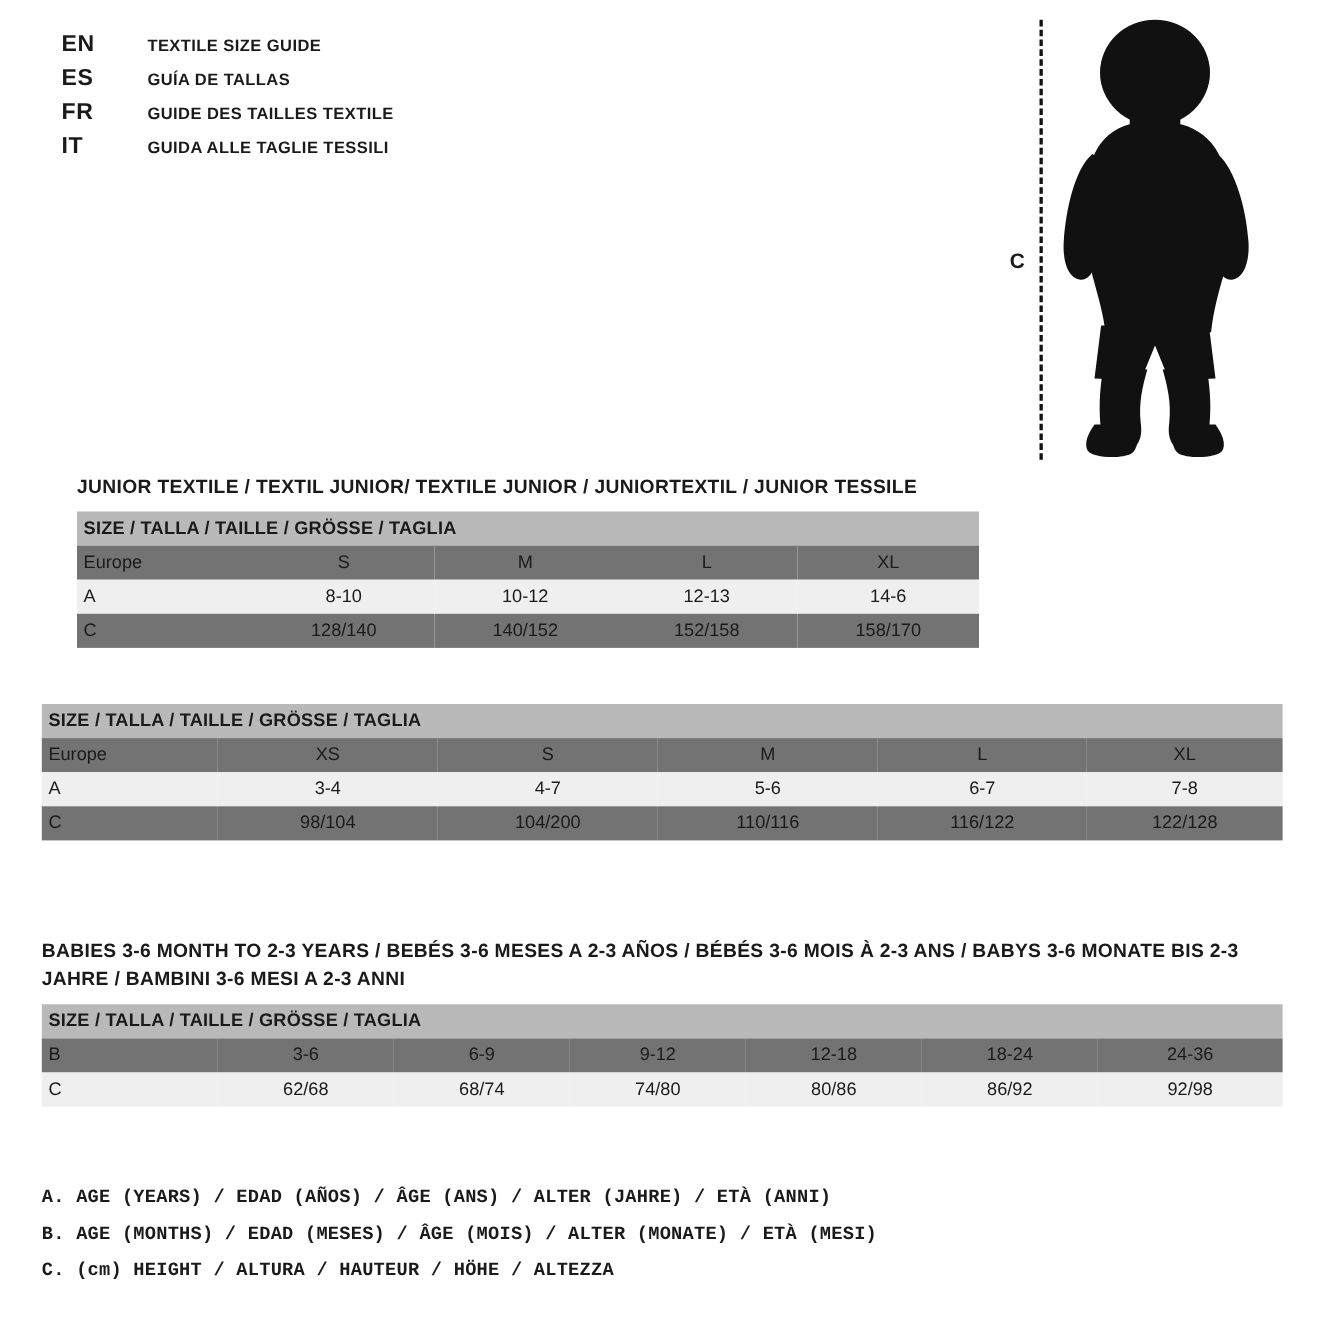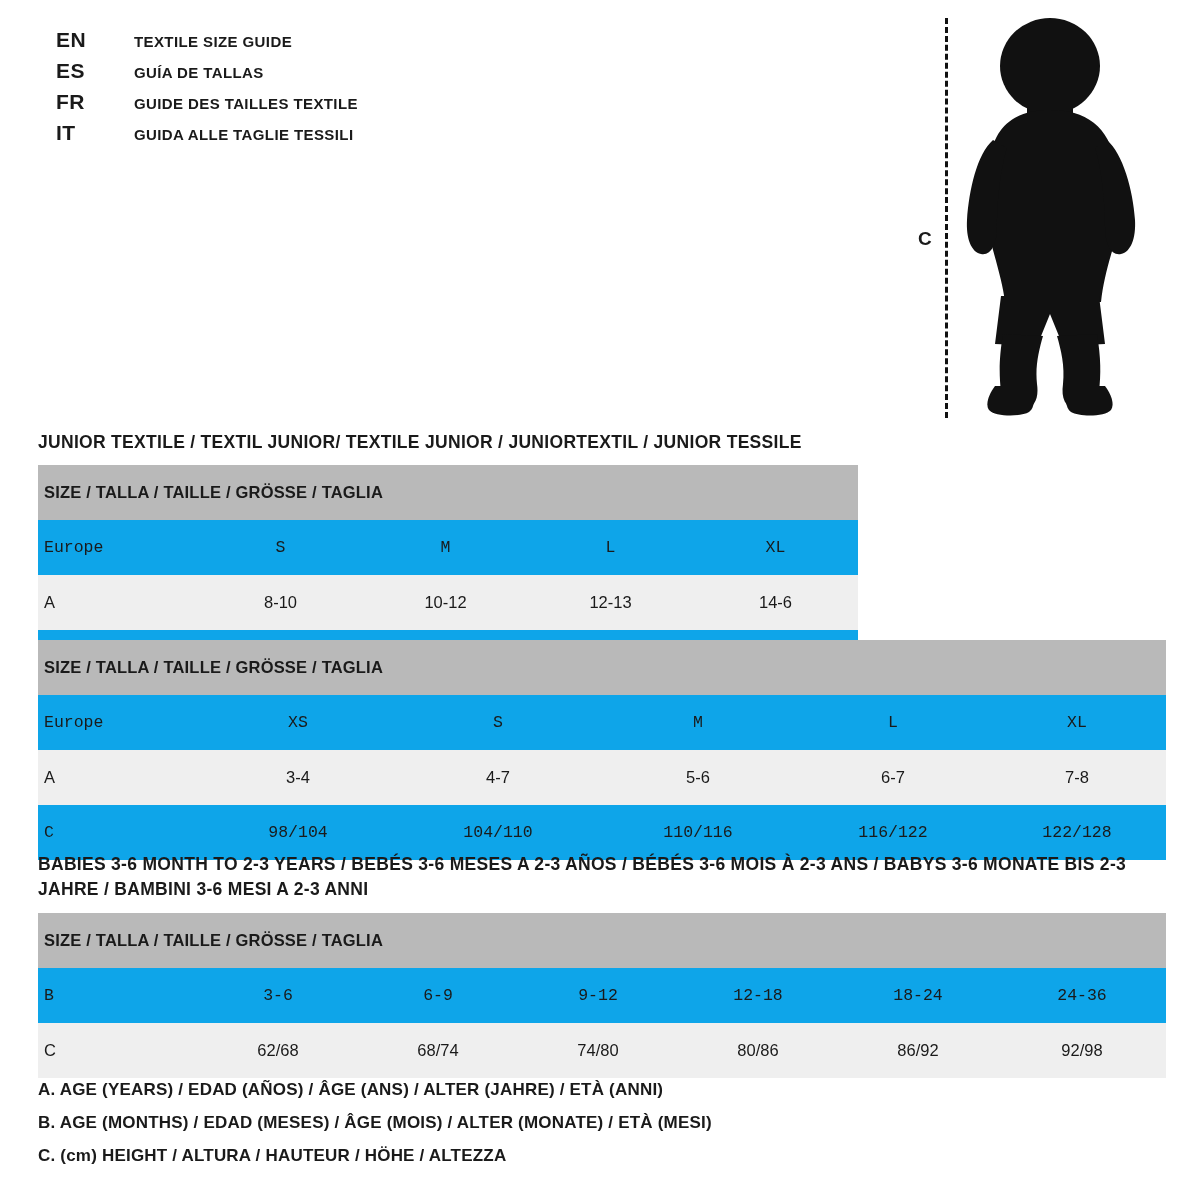--- a/index.html
+++ b/index.html
@@ -82,34 +82,33 @@
     margin-bottom: 10px;
     line-height: 1.45;
   }
   table.size-table {
     border-collapse: collapse;
     table-layout: fixed;
   }
   table.size-table td {
     font-size: 16.5px;
     height: 31px;
-    padding: 12px 4px;
+    padding: 0 4px;
     vertical-align: middle;
   }
   .hdr-band td {
     background: #b9b9b9;
     font-weight: bold;
     letter-spacing: 0.2px;
   }
   .row-shade td {
     background: #efefef;
   }
   .row-plain td {
-    background: #0ea5e9;
-    font-family: Liberation Mono, monospace;
+    background: #737373;
   }
   .lbl {
     text-align: left;
     padding-left: 6px !important;
   }
   .val {
     text-align: center;
   }
 
   
@@ -117,20 +116,21 @@
     position: absolute;
     left: 38px;
     bottom: 28px;
     width: 1000px;
   }
   .legend-line {
     font-size: 17px;
     font-weight: bold;
     letter-spacing: 0.2px;
     line-height: 1.95;
+    font-family: Liberation Mono, monospace;
   }
 </style>
 </head>
 <body>
 
 <div class="lang-block">
   <div class="lang-row">
     <span class="lang-code">EN</span>
     <span class="lang-title">TEXTILE SIZE GUIDE</span>
   </div>
@@ -186,21 +186,21 @@
 
         <path d="M142 320 C 146 344, 146 360, 144 378 C 142 392, 134 398, 122 396 C 110 394, 106 384, 108 370 C 110 352, 106 336, 102 322 Z"></path>
 
         <path d="M40 372 C 34 380, 30 390, 34 396 C 40 403, 66 403, 74 398 C 80 394, 80 382, 78 372 Z"></path>
         <path d="M150 372 C 156 380, 160 390, 156 396 C 150 403, 124 403, 116 398 C 110 394, 110 382, 112 372 Z"></path>
       </g>
     </svg>
   </div>
 </div>
 
-<div class="section" style="top: 430px;">
+<div class="section" style="top: 430px; margin-left: 32px;">
   <div class="section-title">JUNIOR TEXTILE / TEXTIL JUNIOR/ TEXTILE JUNIOR / JUNIORTEXTIL / JUNIOR TESSILE</div>
   <table class="size-table">
     <colgroup>
       <col style="width:160px">
         <col style="width:165px">
         <col style="width:165px">
         <col style="width:165px">
         <col style="width:165px">
     </colgroup>
     <tbody>
@@ -258,21 +258,21 @@
         <td class="lbl">A</td>
         <td class="val">3-4</td>
         <td class="val">4-7</td>
         <td class="val">5-6</td>
         <td class="val">6-7</td>
         <td class="val">7-8</td>
       </tr>
       <tr class="row-plain">
         <td class="lbl">C</td>
         <td class="val">98/104</td>
-        <td class="val">104/110</td>
+        <td class="val">104/200</td>
         <td class="val">110/116</td>
         <td class="val">116/122</td>
         <td class="val">122/128</td>
       </tr>
     </tbody>
   </table>
 </div>
 
 <div class="section" style="top: 852px;">
   <div class="section-title">BABIES 3-6 MONTH TO 2-3 YEARS / BEBÉS 3-6 MESES A 2-3 AÑOS / BÉBÉS 3-6 MOIS À 2-3 ANS / BABYS 3-6 MONATE BIS 2-3 JAHRE / BAMBINI 3-6 MESI A 2-3 ANNI</div>

